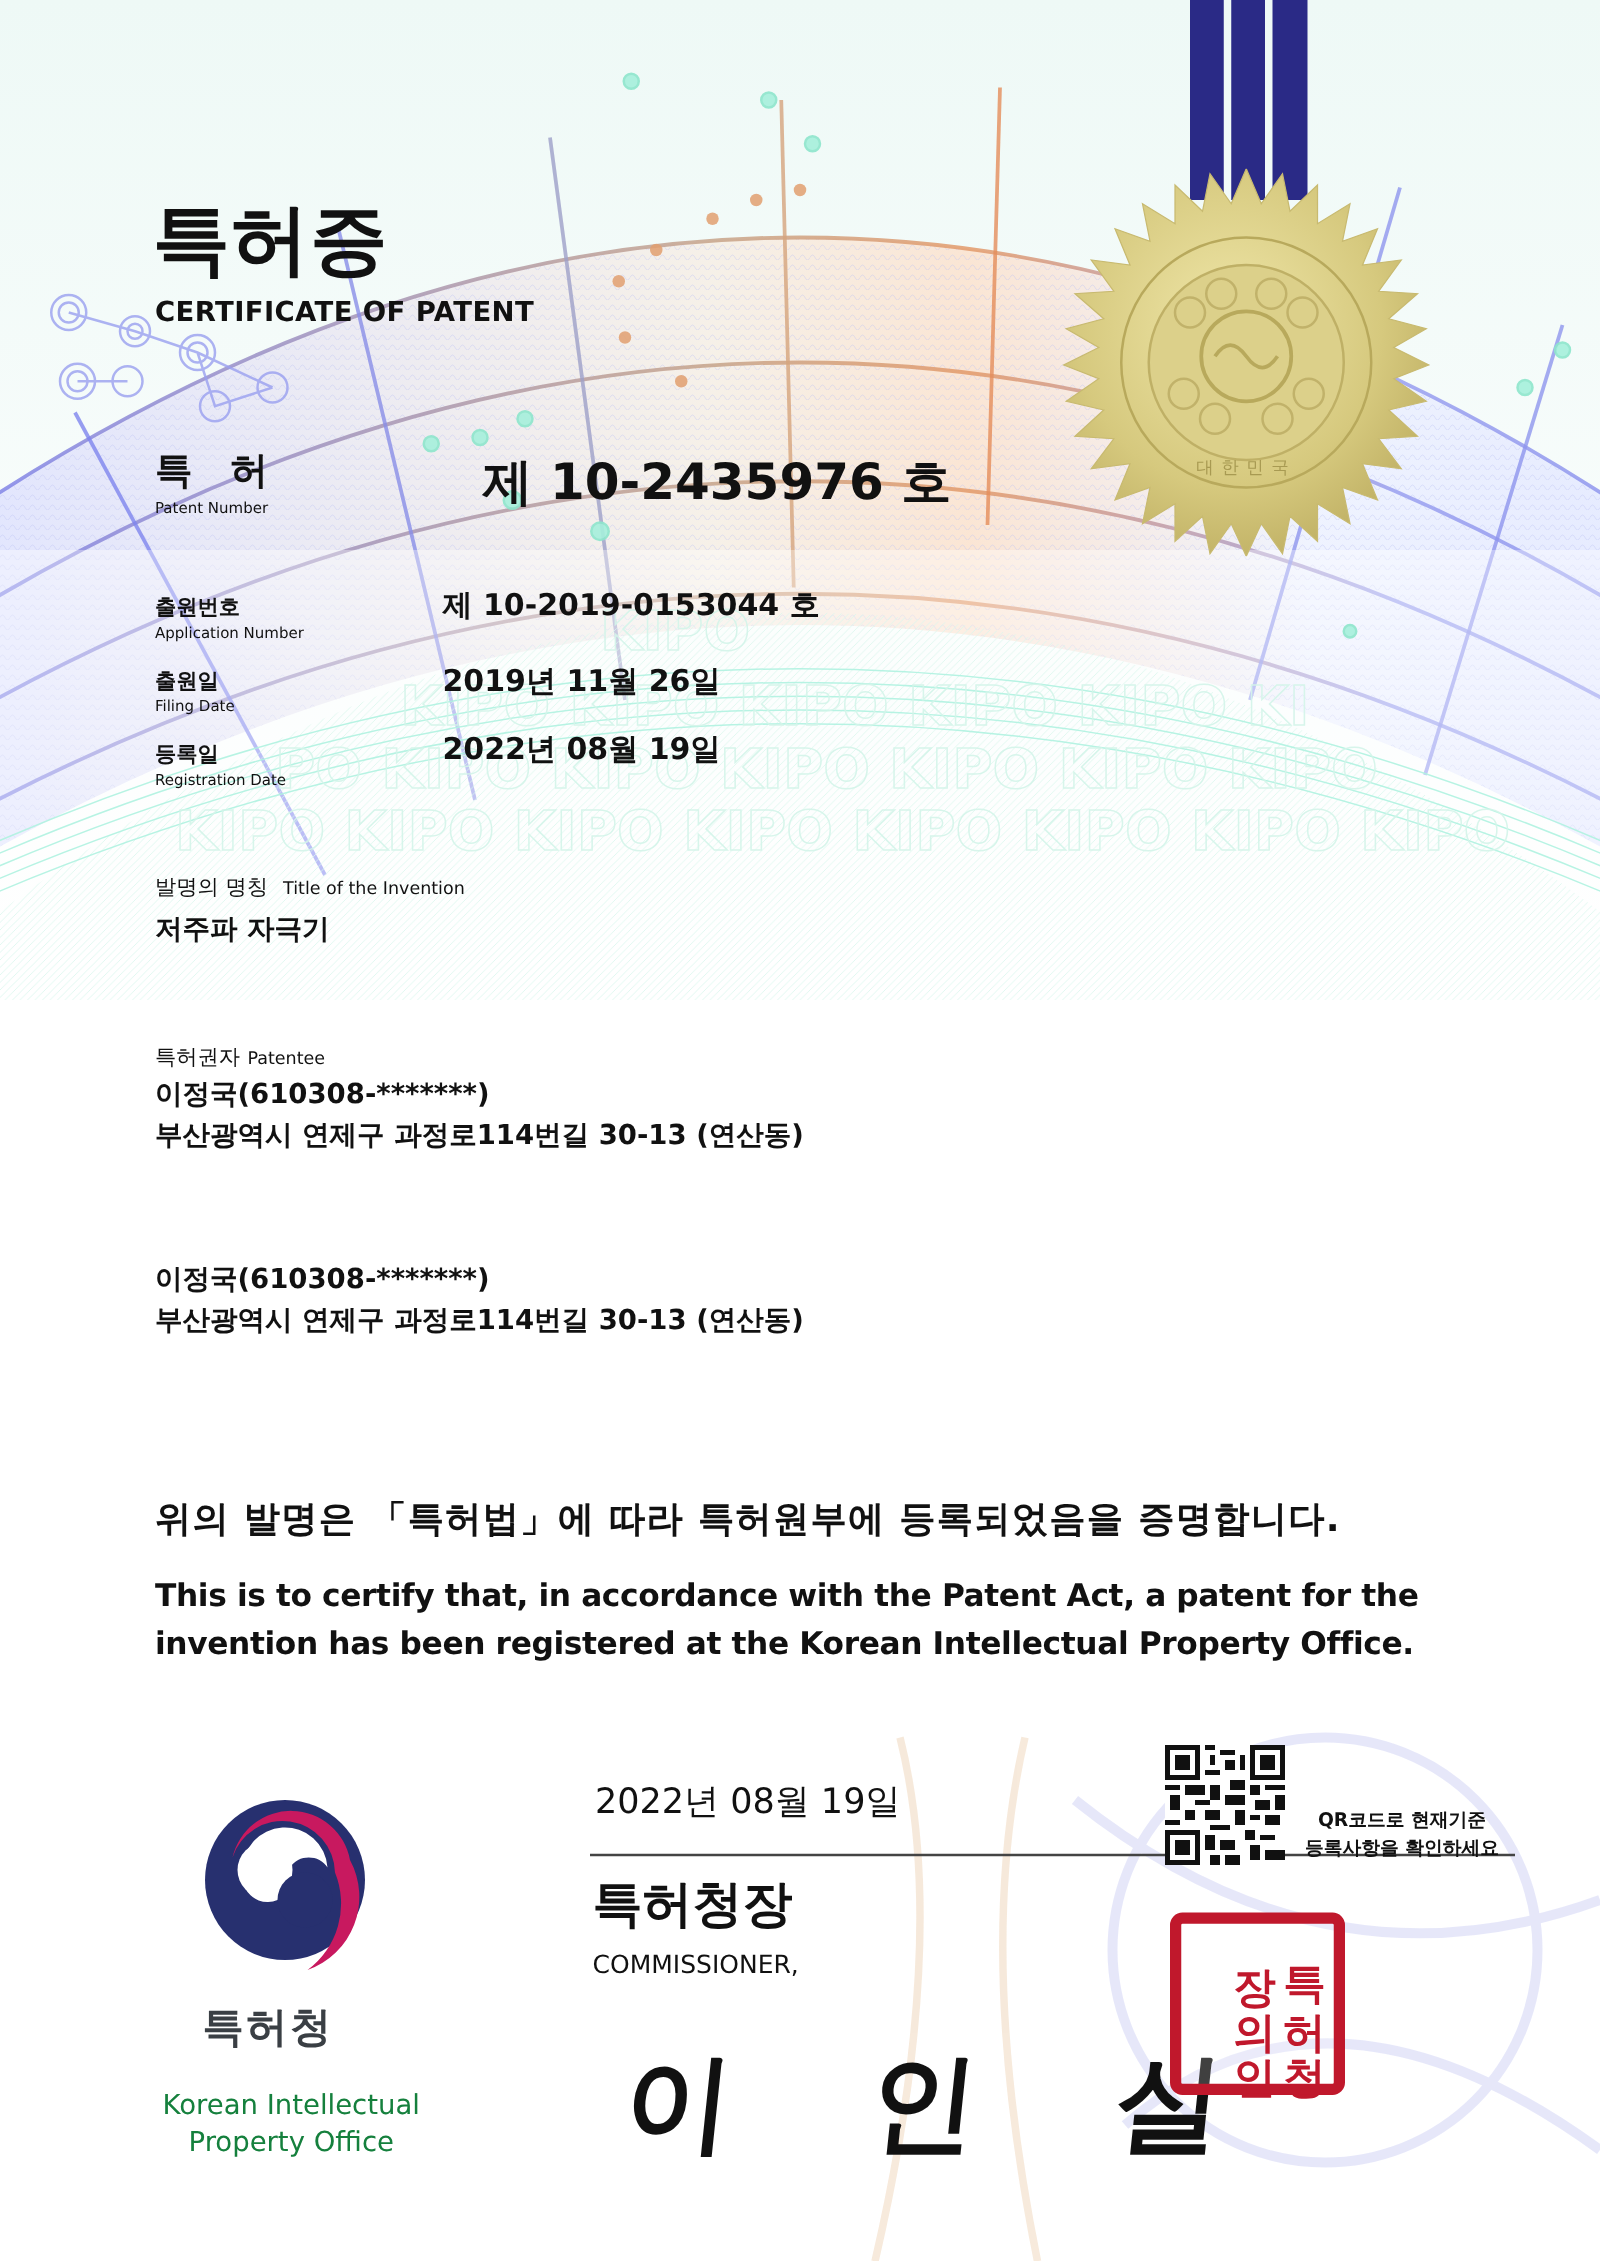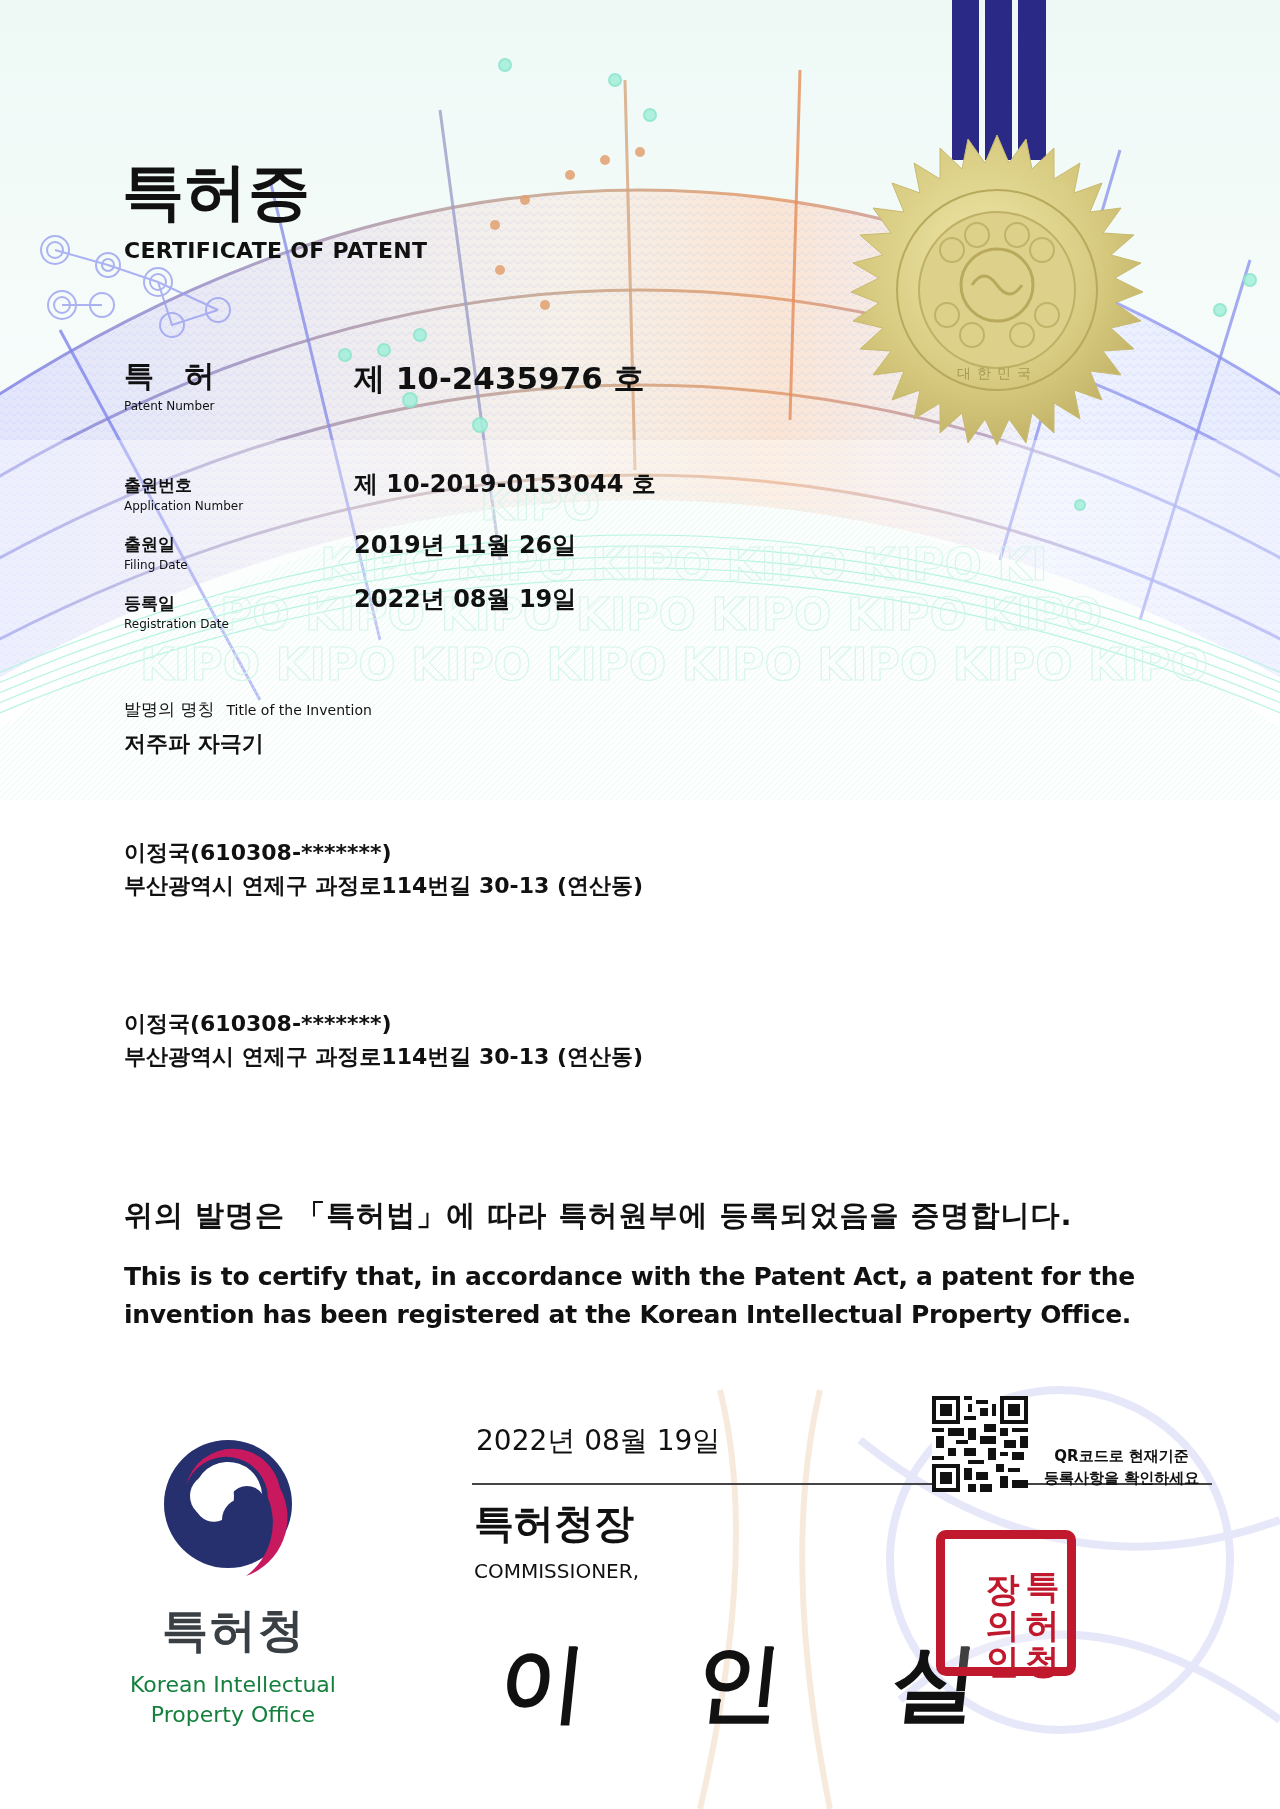--- a/index.html
+++ b/index.html
@@ -12,38 +12,38 @@
   .bg { position: absolute; left: 0; top: 0; width: 1280px; height: 1809px; z-index: 0; }
   .abs { position: absolute; z-index: 2; }
 
   .title-ko { left: 122px; top: 150px; font-size: 62px; font-weight: bold; letter-spacing: 1px; }
   .title-en { left: 124px; top: 238px; font-size: 22px; font-weight: bold; letter-spacing: 0.3px; }
 
   .label-ko { font-size: 17px; font-weight: bold; }
   .label-ko.big { font-size: 30px; letter-spacing: 10px; text-align: right; }
   .label-en { font-size: 12px; font-weight: normal; margin-top: 2px; }
   .value { font-size: 24px; font-weight: bold; }
-  .value.big { font-size: 31px; }
+  .value.big { font-size: 40px; margin-left: 32px; }
 
   .sec-label { font-size: 17px; }
   .sec-label .en { font-size: 14px; margin-left: 12px; }
   .sec-value { font-size: 22px; font-weight: bold; line-height: 33px; }
 
   .cert-ko { left: 124px; top: 1196px; font-size: 29px; font-weight: bold; letter-spacing: 1px; }
   .cert-en { left: 124px; top: 1258px; font-size: 25px; font-weight: bold; line-height: 38px; width: 1050px; letter-spacing: -0.3px; }
 
   .issue-date { left: 476px; top: 1422px; font-size: 28px; }
   .sig-rule { left: 472px; top: 1483px; width: 740px; height: 2px; background: #444; }
   .commissioner-ko { left: 474px; top: 1496px; font-size: 40px; font-weight: bold; }
   .commissioner-en { left: 474px; top: 1556px; font-size: 20px; font-weight: normal; line-height: 31px; }
   .signature { left: 500px; top: 1625px; font-family: "DejaVu Serif", serif; font-size: 86px; letter-spacing: 110px; font-weight: bold; transform: skewX(-6deg); }
 
   .qr-note { left: 1044px; top: 1445px; font-size: 15px; font-weight: bold; line-height: 22px; text-align: center; }
 
-  .kipo-ko { left: 162px; top: 1600px; font-size: 46px; font-weight: bold; color: #3a3f44; letter-spacing: 2px; }
+  .kipo-ko { left: 162px; top: 1600px; font-size: 33px; font-weight: bold; color: #3a3f44; letter-spacing: 2px; }
   .kipo-en { left: 126px; top: 1670px; width: 214px; font-size: 22px; color: #15803d; text-align: center; line-height: 30px; }
 </style>
 </head>
 <body>
 
 <svg class="bg" viewBox="0 0 1280 1809" xmlns="http://www.w3.org/2000/svg">
   <defs>
     <linearGradient id="gArc" x1="0" y1="0" x2="1" y2="0">
       <stop offset="0" stop-color="#dfe3ff"></stop>
       <stop offset="0.45" stop-color="#f6efe6"></stop>
@@ -221,20 +221,23 @@
 <div class="abs value" style="left:354px; top:583px;">2022년 08월 19일</div>
 
 <div class="abs" style="left:124px; top:698px;">
   <div class="sec-label">
     <span>발명의 명칭</span><span class="en">Title of the Invention</span>
   </div>
   <div class="sec-value" style="margin-top:6px;">저주파 자극기</div>
 </div>
 
 <div class="abs" style="left:124px; top:834px;">
+  <div class="sec-label">
+    <span>특허권자</span><span class="en" style="margin-left:6px;">Patentee</span>
+  </div>
   <div class="sec-value" style="margin-top:2px;">이정국(610308-*******)</div>
   <div class="sec-value">부산광역시 연제구 과정로114번길 30-13 (연산동)</div>
 </div>
 
 <div class="abs" style="left:124px; top:1005px;">
   <div class="sec-value" style="margin-top:2px;">이정국(610308-*******)</div>
   <div class="sec-value">부산광역시 연제구 과정로114번길 30-13 (연산동)</div>
 </div>
 
 <div class="abs cert-ko">위의 발명은 「특허법」에 따라 특허원부에 등록되었음을 증명합니다.</div>

